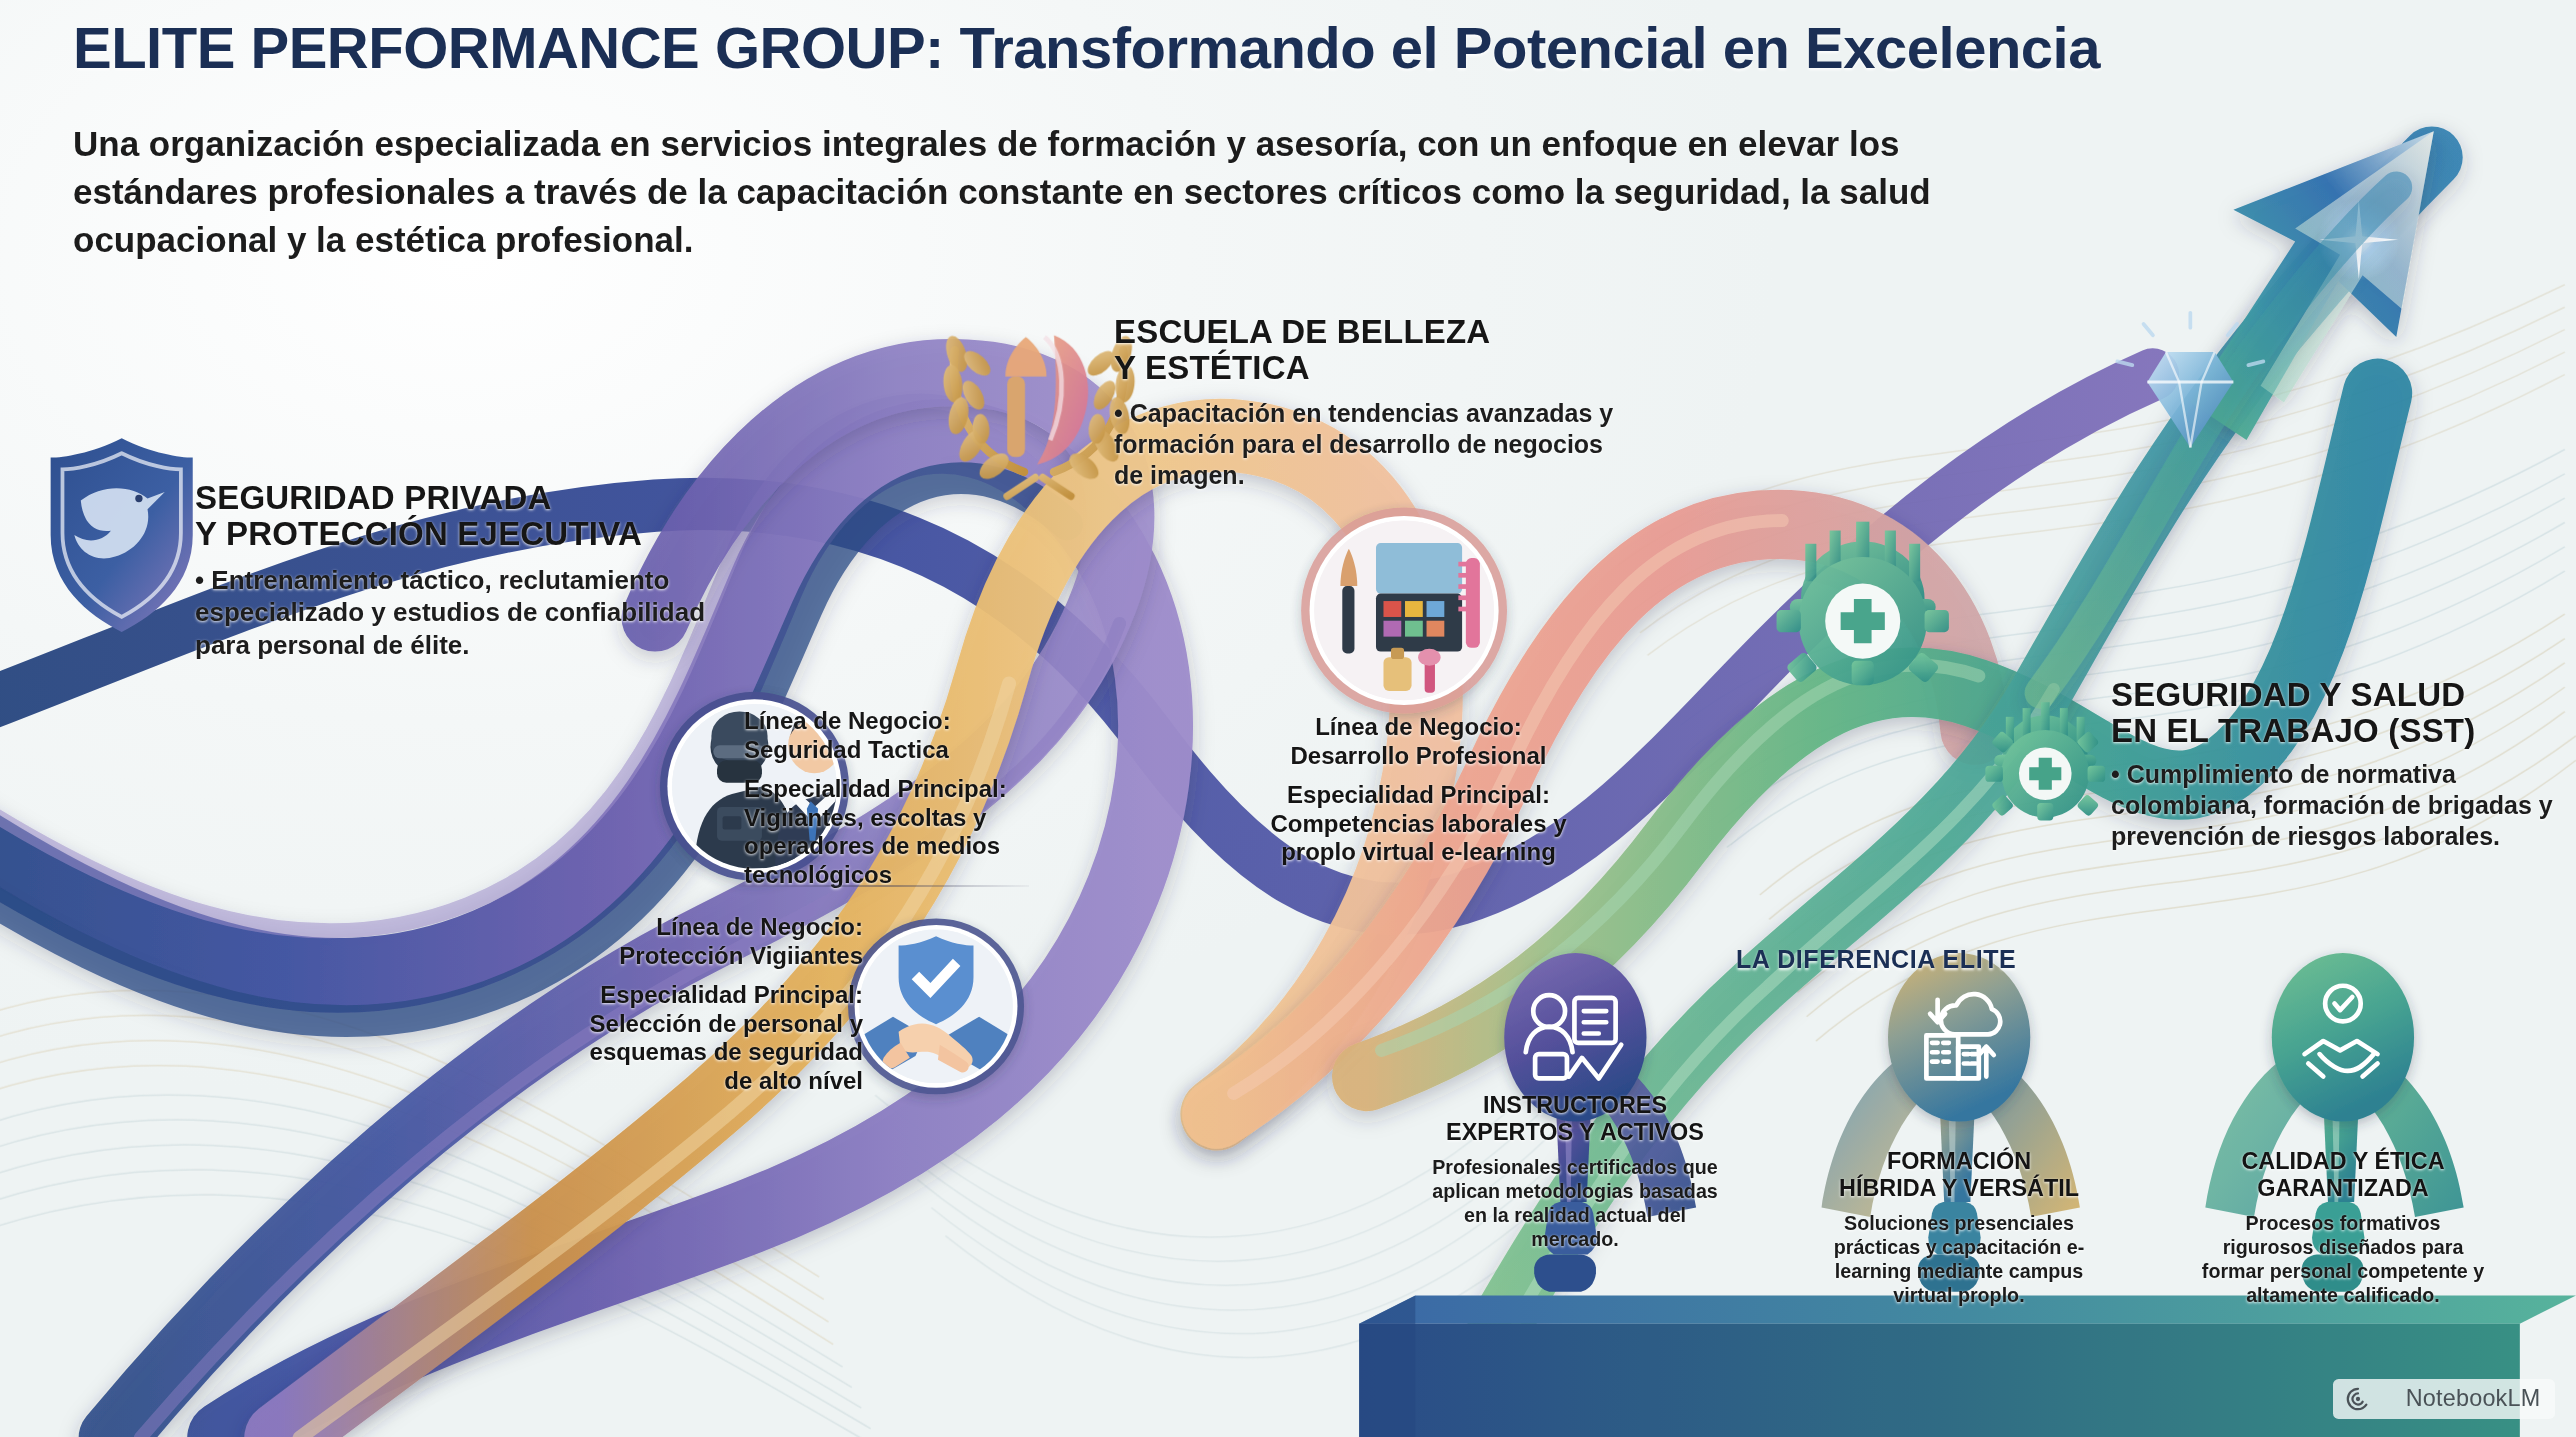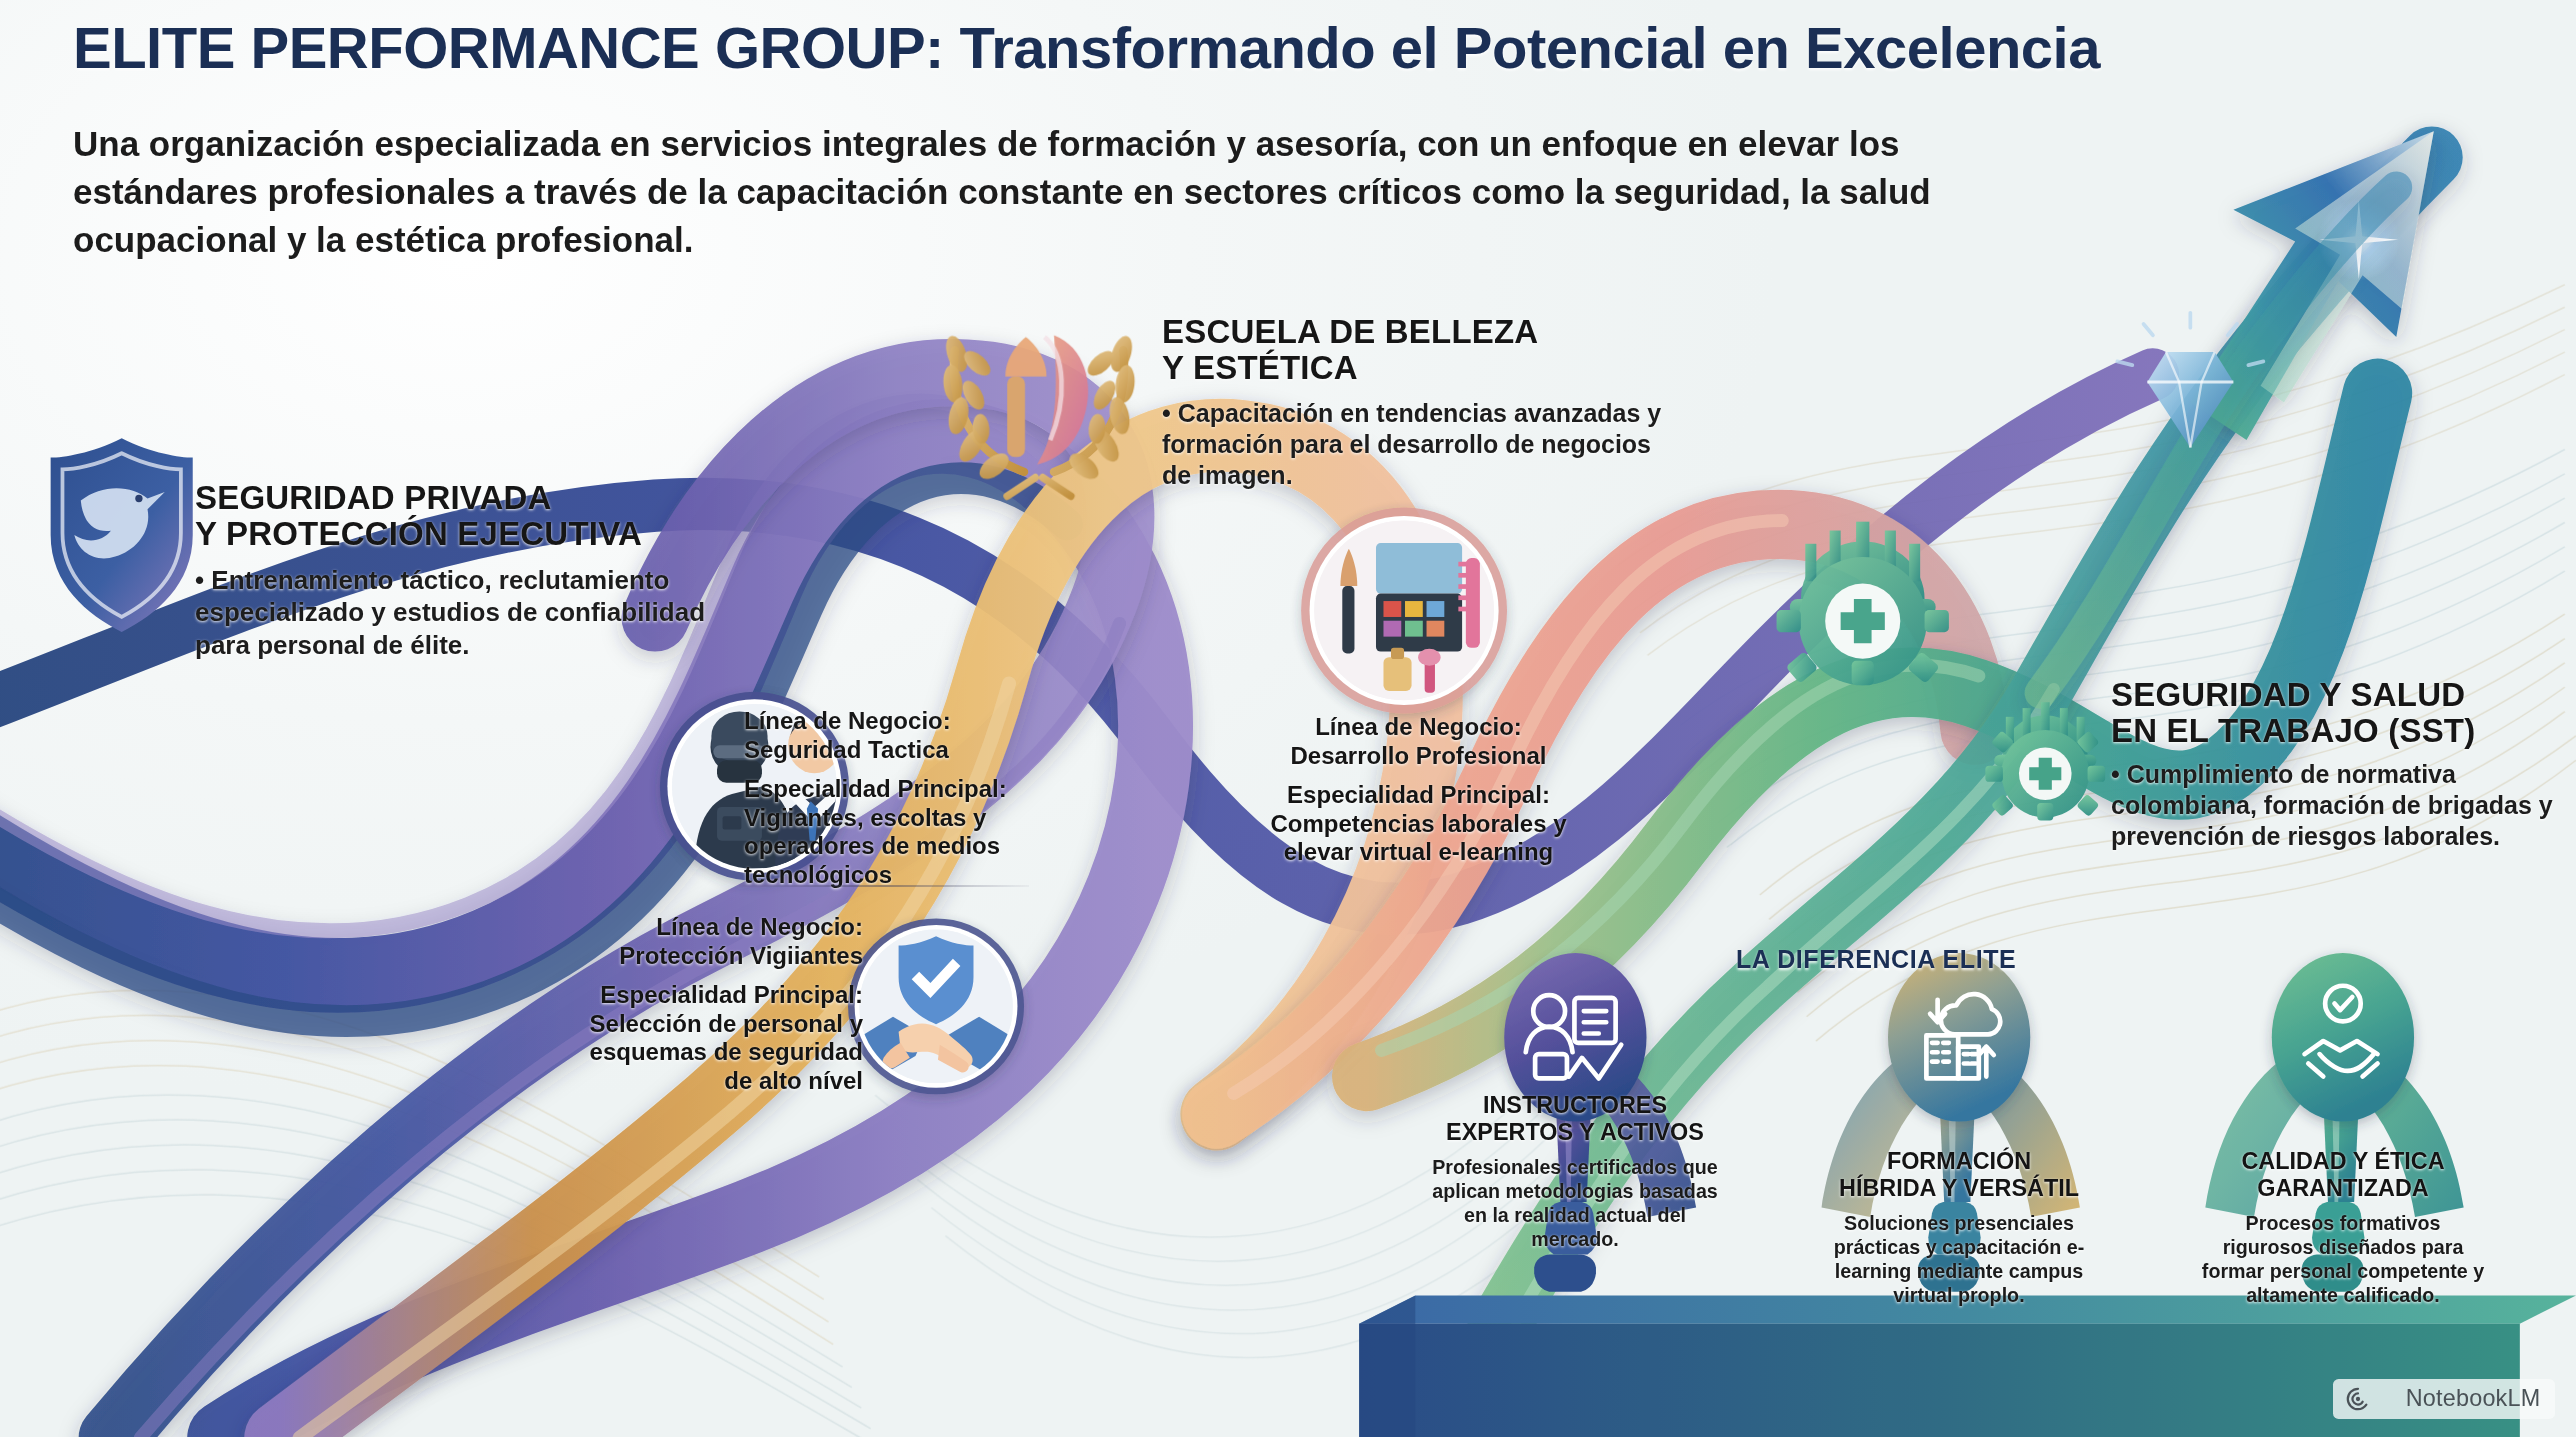--- a/index.html
+++ b/index.html
@@ -36,21 +36,21 @@
              text-shadow:0 0.9px 2.8px rgba(255,255,255,.92);}
   .sect-body{font-weight:600;color:#1d1d1d;line-height:1.24;
              text-shadow:0 0.9px 2.8px rgba(255,255,255,.92);}
 
   
   #sec-sp{left:195px;top:480px;width:524px;}
   #sec-sp .sect-head{font-size:33px;}
   #sec-sp .sect-body{font-size:26px;margin-top:13px;}
 
   
-  #sec-eb{left:1114px;top:314px;width:524px;margin-left:48px;}
+  #sec-eb{left:1114px;top:314px;width:524px;}
   #sec-eb .sect-head{font-size:33px;}
   #sec-eb .sect-body{font-size:25px;margin-top:13px;}
 
   
   #sec-sst{left:2111px;top:677px;width:468px;}
   #sec-sst .sect-head{font-size:33px;}
   #sec-sst .sect-body{font-size:25px;margin-top:11.2px;}
 
   
   .lineblk{position:absolute;}
@@ -664,21 +664,21 @@
 
   <div class="divider"></div>
 
   <div class="lineblk" id="lb-prot">
     <div class="lb-l1"><span>Línea de Negocio:</span><br><span>Protección Vigiiantes</span></div>
     <div class="lb-l2"><span>Especialidad Principal:</span><br><span>Selección de personal y esquemas de seguridad de alto nível</span></div>
   </div>
 
   <div class="lineblk" id="lb-desa">
     <div class="lb-l1"><span>Línea de Negocio:</span><br><span>Desarrollo Profesional</span></div>
-    <div class="lb-l2"><span>Especialidad Principal:</span><br><span>Competencias laborales y elevar virtual e-learning</span></div>
+    <div class="lb-l2"><span>Especialidad Principal:</span><br><span>Competencias laborales y proplo virtual e-learning</span></div>
   </div>
 
   <div class="tx" id="dif-title">LA DIFERENCIA ELITE</div>
 
   <div class="pill-txt" id="pt-1">
     <div class="ph" style="white-space:pre-line">INSTRUCTORES
 EXPERTOS Y ACTIVOS</div>
     <div class="pb">Profesionales certificados que aplican metodologias basadas en la realidad actual del mercado.</div>
   </div>
   <div class="pill-txt" id="pt-2">

